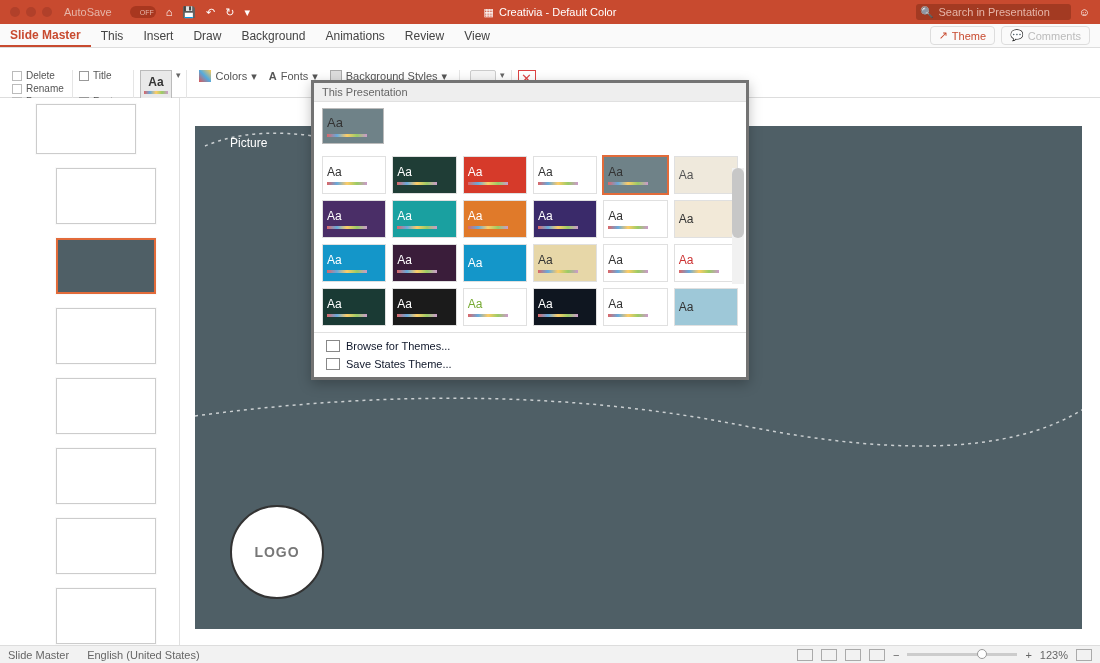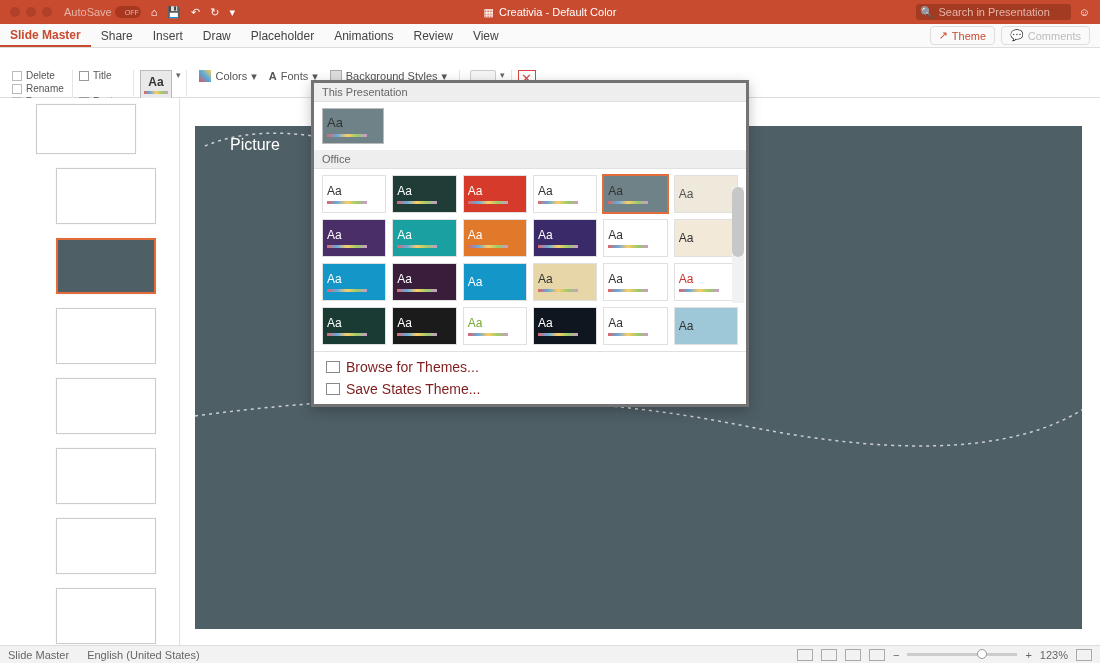--- a/index.html
+++ b/index.html
@@ -2,21 +2,21 @@
 <html><head>
 <meta charset="utf-8">
 <style>
 * { margin:0; padding:0; box-sizing:border-box; font-family:-apple-system,"Helvetica Neue",Arial,sans-serif; }
 body { width:1100px; height:663px; background:#fff; overflow:hidden; font-size:12px; color:#333; position:relative; }
 
 
 .titlebar { height:24px; background:#c84a2f; display:flex; align-items:center; position:relative; color:#fff; font-size:11px; }
 .traffic { display:flex; gap:6px; margin-left:10px; }
 .traffic span { width:10px; height:10px; border-radius:50%; background:#b1402a; }
-.autosave { margin-left:12px; color:#e6b5a8; display:flex; align-items:flex-end; gap:3px; }
+.autosave { margin-left:12px; color:#e6b5a8; display:flex; align-items:flex-end; gap:18px; }
 .autosave .toggle { width:26px; height:12px; border-radius:6px; background:#a8371f; display:flex; align-items:center; justify-content:flex-end; padding:0 2px; font-size:7px; color:#e6b5a8;}
 .qat { display:flex; gap:10px; margin-left:10px; color:#fff; }
 .title-center { position:absolute; left:50%; transform:translateX(-50%); display:flex; align-items:center; gap:5px; }
 .title-right { margin-left:auto; display:flex; align-items:center; gap:8px; margin-right:10px; }
 .search-box { background:#a33a22; border-radius:3px; height:16px; width:155px; display:flex; align-items:center; padding:0 5px; color:#e6b5a8; gap:4px; }
 
 
 .tabbar { height:24px; background:#fafafa; border-bottom:1px solid #ddd; display:flex; align-items:center; }
 .tabs { display:flex; height:100%; }
 .tab { padding:0 10px; display:flex; align-items:center; font-size:12px; color:#444; cursor:default; }
@@ -44,40 +44,40 @@
 
 
 .work { position:absolute; top:98px; bottom:18px; left:0; right:0; display:flex; }
 .thumbs { width:180px; border-right:1px solid #e0e0e0; overflow-y:auto; padding:6px 0 6px 20px; background:#fff; }
 .thumb { width:100px; height:56px; background:#fff; border:1px solid #ccc; margin:0 0 14px 36px; box-shadow:0 0 0 1px rgba(0,0,0,0.02); position:relative; }
 .thumb.first { margin-left:16px; height:50px; }
 .thumb.sel { border:2px solid #e26b3a; }
 .thumb.dark { background:#4f5f66; }
 .canvas-wrap { flex:1; background:#fff; position:relative; overflow:hidden; }
 .canvas { position:absolute; left:15px; top:28px; right:18px; bottom:16px; background:#4f5f66; }
-.pic-label { position:absolute; left:35px; top:10px; color:#fff; font-size:16px; font-weight:500; }
+.pic-label { position:absolute; left:35px; top:10px; color:#fff; font-size:12px; font-weight:500; }
 .logo-circ { position:absolute; left:35px; bottom:30px; width:94px; height:94px; border-radius:50%; background:#fff; border:2px solid #333; display:flex; align-items:center; justify-content:center; font-weight:700; font-size:14px; letter-spacing:1px; color:#777; }
 
 
 .theme-pop { position:absolute; left:311px; top:80px; width:438px; background:#fff; border:3px solid #737373; box-shadow:0 4px 12px rgba(0,0,0,0.25); z-index:50; }
 .theme-head { background:#eee; padding:3px 8px; font-size:11px; color:#666; border-bottom:1px solid #e0e0e0; }
 .theme-one { padding:6px 8px; }
 .tswatch { width:62px; height:36px; background:#6f8288; display:flex; flex-direction:column; justify-content:center; padding:4px; }
 .tswatch.big { border:1px solid #bbb; }
 .tswatch .taa { color:#333; font-size:13px; font-weight:500; }
 .tswatch .tstrip { height:3px; width:40px; margin-top:4px; background:linear-gradient(90deg,#d66,#6ad,#fc6,#9c6,#c9c); }
 .tgrid { padding:6px 8px; display:grid; grid-template-columns:repeat(6,1fr); gap:6px; max-height:190px; overflow:hidden; position:relative;}
 .tcell { height:38px; border:1px solid #e0e0e0; display:flex; flex-direction:column; justify-content:center; padding:3px 4px; font-size:12px; position:relative; }
 .tcell.sel { outline:2px solid #e26b3a; outline-offset:-1px; }
 .tcell .taa { font-weight:500; }
 .tcell .tstrip { height:3px; width:40px; margin-top:3px; background:linear-gradient(90deg,#d66,#6ad,#fc6,#9c6,#c9c); }
 .theme-scroll { position:absolute; right:2px; top:18px; bottom:48px; width:12px; background:#f1f1f1; }
 .tsb-thumb { position:absolute; top:0; width:12px; height:70px; background:#c7c7c7; border-radius:6px; }
 .theme-foot { border-top:1px solid #e0e0e0; padding:4px 0; }
-.tf-row { display:flex; align-items:center; gap:6px; padding:3px 12px; font-size:14px; color:#7f1d1d; }
+.tf-row { display:flex; align-items:center; gap:6px; padding:3px 12px; font-size:11px; color:#0f172a; }
 .tf-row .fico { width:14px; height:12px; border:1px solid #888; }
 
 
 .status { position:absolute; bottom:0; left:0; right:0; height:18px; background:#f2f2f2; border-top:1px solid #ddd; display:flex; align-items:center; font-size:11px; color:#666; padding:0 8px; }
 .status .sp { margin-right:18px; }
 .status-right { margin-left:auto; display:flex; align-items:center; gap:8px; }
 .vbtn { width:16px; height:12px; border:1px solid #aaa; }
 .zoom-track { width:110px; height:3px; background:#ccc; position:relative; }
 .zoom-thumb { position:absolute; left:70px; top:-4px; width:10px; height:10px; border-radius:50%; background:#fff; border:1px solid #999; }
 
@@ -114,24 +114,24 @@
       <span>🔍</span>
       <span>Search in Presentation</span>
     </div>
     <span>☺</span>
   </div>
 </div>
 
 <div class="tabbar">
   <div class="tabs" id="tabs-host">
       <div class="tab active">Slide Master</div>
-      <div class="tab">Share</div>
+      <div class="tab">This</div>
       <div class="tab">Insert</div>
       <div class="tab">Draw</div>
-      <div class="tab">Placeholder</div>
+      <div class="tab">Background</div>
       <div class="tab">Animations</div>
       <div class="tab">Review</div>
       <div class="tab">View</div>
     </div>
   <div class="tab-right">
     <div class="pill share">
         <span>↗</span>
         <span>Theme</span>
       </div>
     <div class="pill comments">
@@ -218,33 +218,35 @@
     <div class="thumb"></div>
 
   </div>
   <div class="canvas-wrap">
     <div class="canvas">
       <svg style="position:absolute;left:0;top:0;width:100%;height:100%;pointer-events:none">
         <path d="M 10 20 Q 80 -10 200 30" stroke="rgba(255,255,255,0.7)" stroke-width="1.5" stroke-dasharray="3,4" fill="none"></path>
         <path d="M 0 290 Q 300 250 550 300 T 900 275" stroke="rgba(255,255,255,0.7)" stroke-width="1.5" stroke-dasharray="3,4" fill="none"></path>
       </svg>
       <div class="pic-label">Picture</div>
+      <div class="logo-circ">
+          <span>LOGO</span>
+        </div>
     </div>
   </div>
 </div>
 
 <div class="theme-pop">
   <div class="theme-head">This Presentation</div>
   <div class="theme-one">
     <div class="tswatch big">
         <span class="taa">Aa</span>
         <span class="tstrip"></span>
       </div>
   </div>
-  <div class="theme-head">Office</div>
   <div style="position:relative">
     <div class="tgrid" id="theme-grid">
         <div class="tcell" style="background: rgb(255, 255, 255);">
           <span class="taa" style="color: rgb(51, 51, 51);">Aa</span>
           <span class="tstrip"></span>
         </div>
         <div class="tcell" style="background: rgb(31, 61, 54);">
           <span class="taa" style="color: rgb(255, 255, 255);">Aa</span>
           <span class="tstrip"></span>
         </div>

